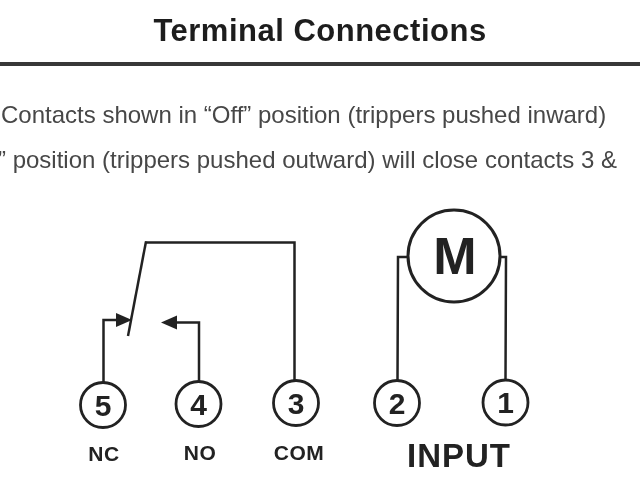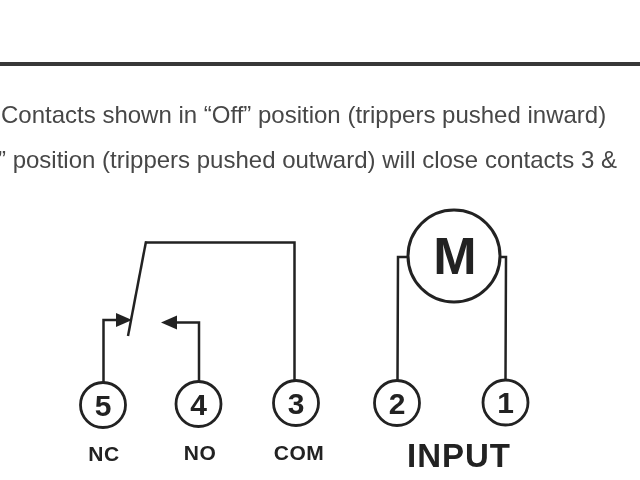--- a/index.html
+++ b/index.html
@@ -76,20 +76,21 @@
     font-weight: 700;
     text-anchor: middle;
     letter-spacing: 1px;
   }
 </style>
 </head>
 <body>
 
 <div class="page">
 
+  <div class="title">Terminal Connections</div>
 
   <div class="rule"></div>
 
   <div class="desc-line l1">Contacts shown in “Off” position (trippers pushed inward)</div>
   <div class="desc-line l2">” position (trippers pushed outward) will close contacts 3 &amp;</div>
 
   <svg class="diagram" width="640" height="480" viewBox="0 0 640 480">
 
     <polyline points="145,242.5 294.5,242.5 294.5,381" fill="none" stroke="#222222" stroke-width="2.5"></polyline>
 

